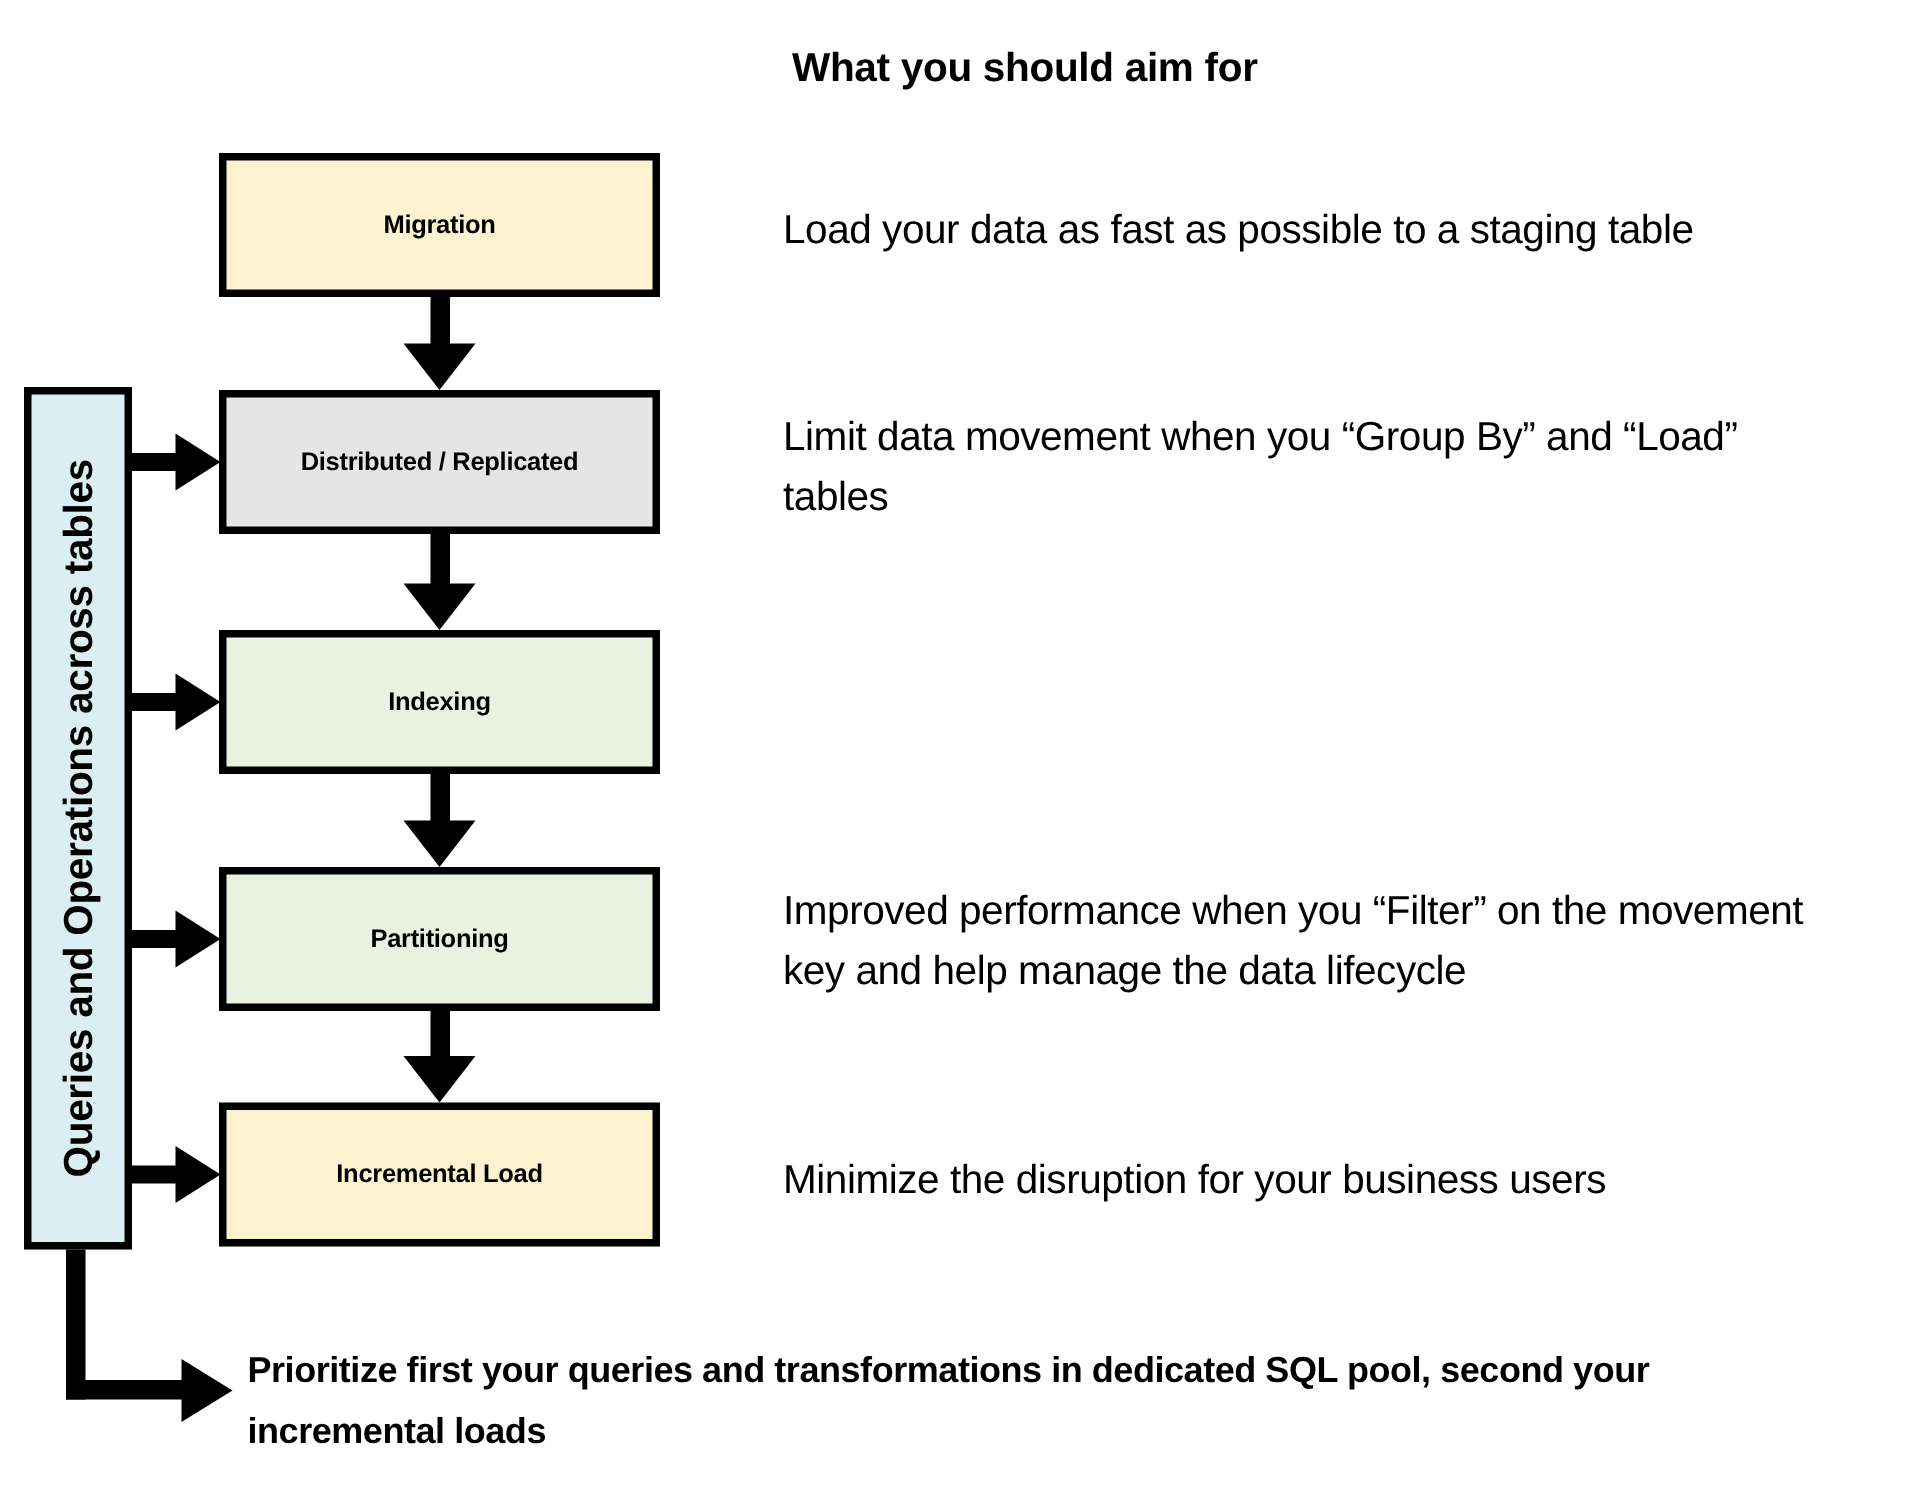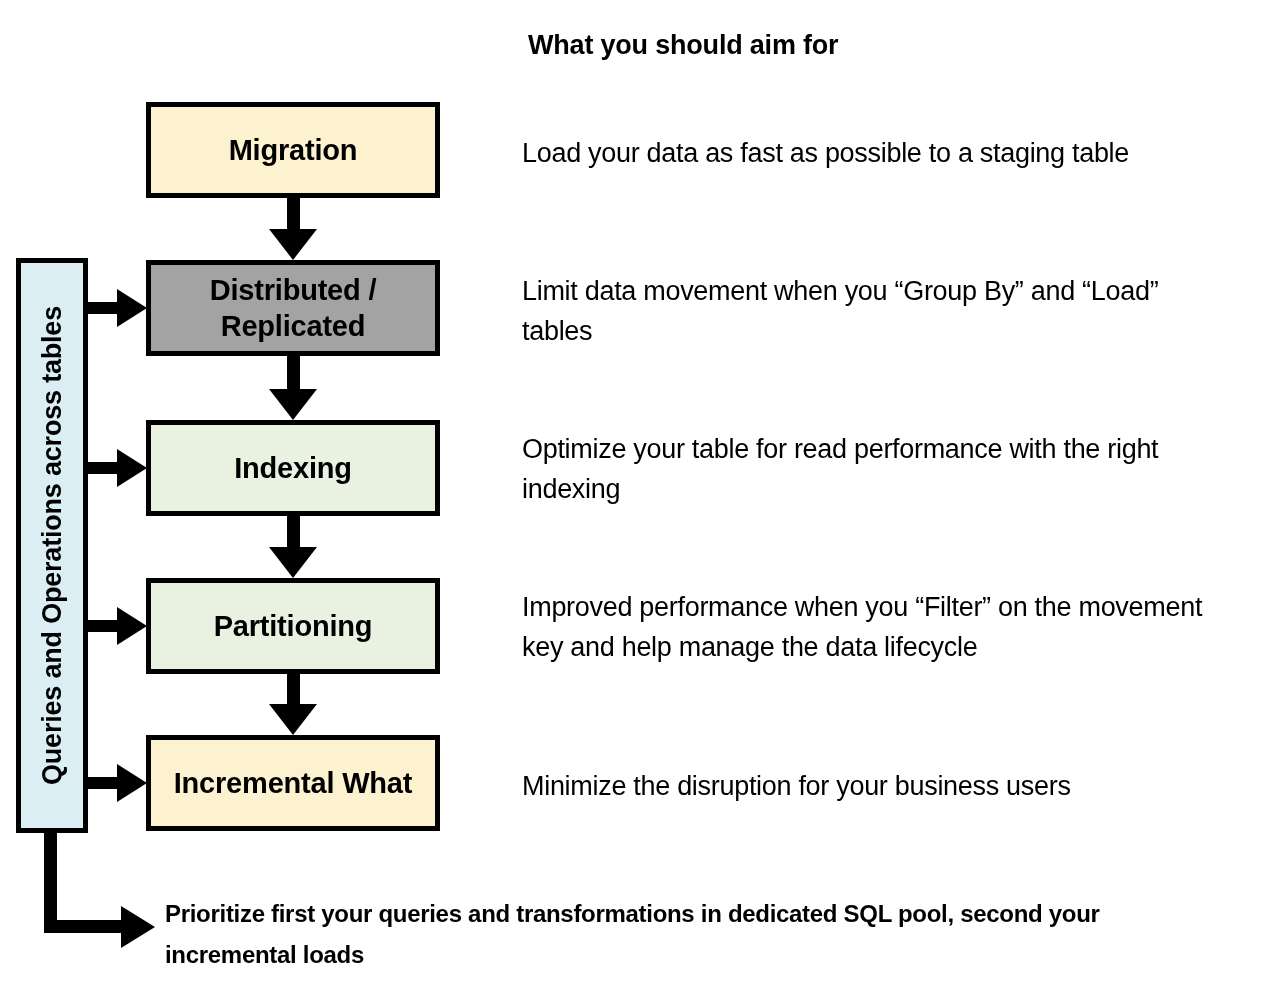--- a/index.html
+++ b/index.html
@@ -29,21 +29,21 @@
     position: absolute;
     left: 146px;
     width: 294px;
     height: 96px;
     box-sizing: border-box;
     border: 5px solid #000000;
     display: flex;
     align-items: center;
     justify-content: center;
     text-align: center;
-    font-size: 29px;
+    font-size: 17px;
     font-weight: bold;
     letter-spacing: -0.2px;
     line-height: 36px;
     padding: 0 14px;
   }
   .side-bar {
     position: absolute;
     left: 16px;
     top: 258px;
     width: 72px;
@@ -112,31 +112,31 @@
 
   <div class="title">What you should aim for</div>
 
   <div class="side-bar" style="background: rgb(218, 238, 243);">
     <span class="vtext">Queries and Operations across tables</span>
   </div>
 
   <div class="flow-box" style="top: 102px; background: rgb(252, 242, 208);">
     <span>Migration</span>
   </div>
-  <div class="flow-box" style="top: 260px; background: #a3a3a3;">
+  <div class="flow-box" style="top: 260px; background: #e5e5e5;">
     <span>Distributed / Replicated</span>
   </div>
   <div class="flow-box" style="top: 420px; background: rgb(233, 241, 225);">
     <span>Indexing</span>
   </div>
   <div class="flow-box" style="top: 578px; background: rgb(233, 241, 225);">
     <span>Partitioning</span>
   </div>
   <div class="flow-box" style="top: 735px; background: rgb(252, 242, 208);">
-    <span>Incremental What</span>
+    <span>Incremental Load</span>
   </div>
 
   <div>
     <div class="v-arrow-line" style="left:287px; top:197px; height:33px;"></div>
     <div class="v-arrow-head" style="left:269px; top:229px;"></div>
   </div>
   <div>
     <div class="v-arrow-line" style="left:287px; top:355px; height:35px;"></div>
     <div class="v-arrow-head" style="left:269px; top:389px;"></div>
   </div>
@@ -167,19 +167,18 @@
   </div>
 
   <div>
     <div class="v-arrow-line" style="left:44px; top:833px; height:100px;"></div>
     <div class="h-arrow-line" style="left:44px; top:920px; width:78px; height:13px;"></div>
     <div class="h-arrow-head" style="left:121px; top:906px; border-top-width:21px; border-bottom-width:21px; border-left-width:34px;"></div>
   </div>
 
   <div class="desc" style="top:133px; width:760px;">Load your data as fast as possible to a staging table</div>
   <div class="desc" style="top:271px; width:690px;">Limit data movement when you “Group By” and “Load” tables</div>
-  <div class="desc" style="top:429px; width:720px;">Optimize your table for read performance with the right indexing</div>
   <div class="desc" style="top:587px; width:690px;">Improved performance when you “Filter” on the movement key and help manage the data lifecycle</div>
   <div class="desc" style="top:766px; width:760px;">Minimize the disruption for your business users</div>
 
   <div class="footer-note">Prioritize first your queries and transformations in dedicated SQL pool, second your incremental loads</div>
 
 </div>
 
 </body></html>

